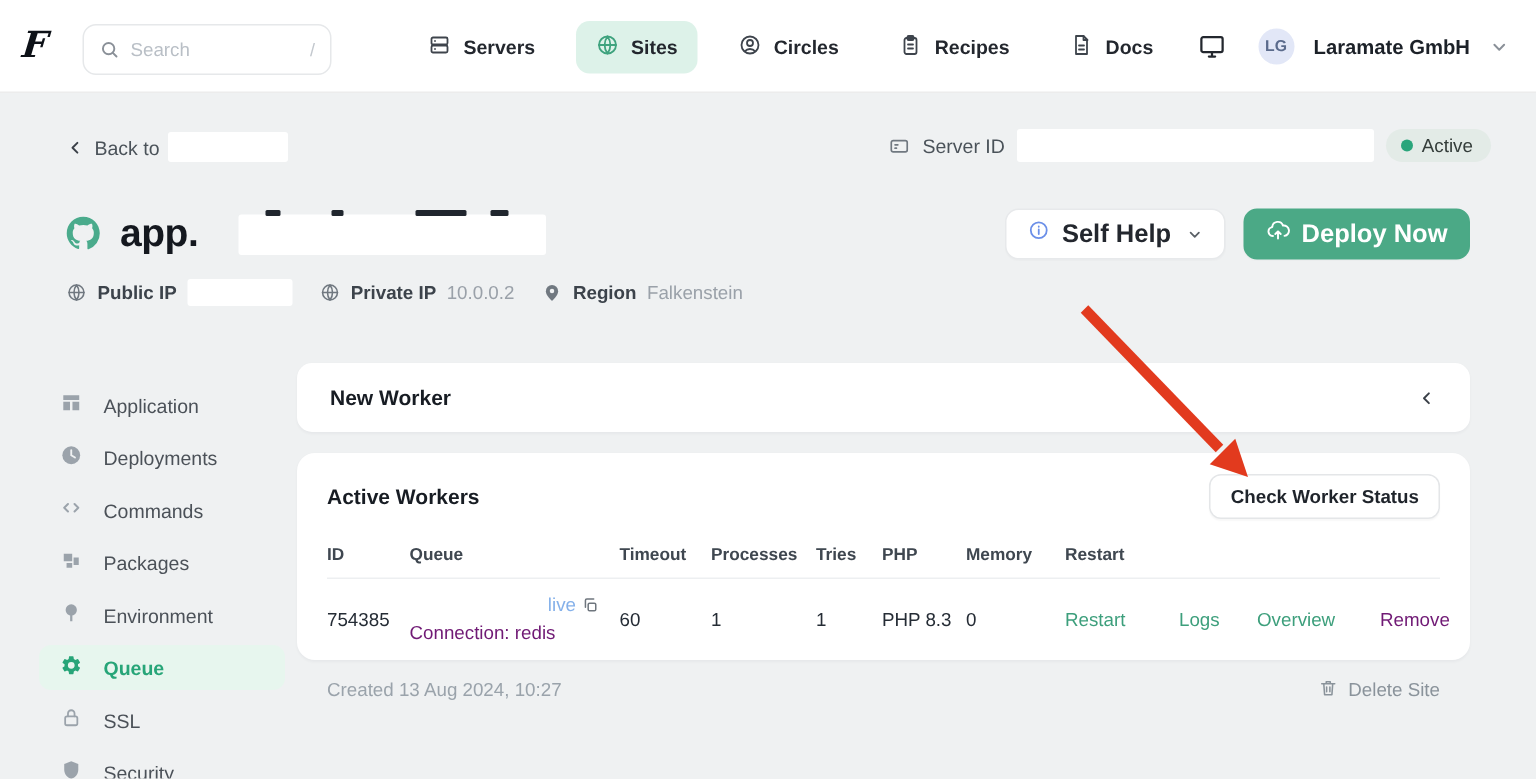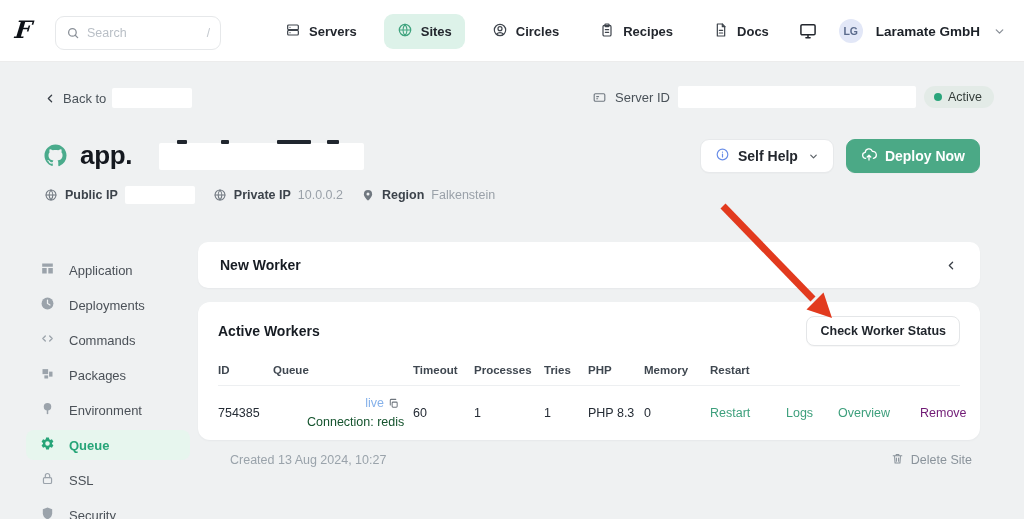--- a/index.html
+++ b/index.html
@@ -45,21 +45,21 @@
 
   
   .title-row { position:absolute; left:44px; top:140px; display:flex; align-items:center; gap:13px; }
   .gh-icon { color:#4aab8c; display:flex; }
   .site-title { font-size:26px; font-weight:700; color:#14181f; letter-spacing:-0.3px; }
   .title-redact { position:absolute; left:115px; top:3px; width:205px; height:27px; background:#fff; border-radius:2px; }
   .frag { position:absolute; top:-3px; height:4px; background:#20262e; border-radius:1px; }
 
   .btn-row { position:absolute; right:44px; top:139px; display:flex; align-items:center; gap:12px; }
   .btn { display:flex; align-items:center; gap:8px; height:34px; padding:0 14px; background:#fff;
-         border:1px solid #e7e9eb; border-radius:9px; font-size:14px; font-weight:700; color:#23272e;
+         border:1px solid #e7e9eb; border-radius:9px; font-size:17px; font-weight:700; color:#23272e;
          cursor:pointer; box-shadow:0 1px 1px rgba(0,0,0,0.02); }
   .btn .chev { margin-left:2px; }
   .btn-deploy { background:#4ba986; border-color:#4ba986; color:#ffffff; }
 
   
   .meta-row { position:absolute; left:44px; top:186px; display:flex; align-items:center; gap:7px;
               font-size:12.5px; }
   .meta-icon { color:#707880; display:flex; }
   .meta-label { color:#3c434b; font-weight:700; }
   .meta-value { color:#9aa1a9; }
@@ -85,29 +85,29 @@
   .btn-check { height:30px; padding:0 13px; background:#fff; border:1px solid #e4e6e8; border-radius:8px;
                font-size:12.5px; font-weight:700; color:#1f242b; cursor:pointer;
                box-shadow:0 1px 1px rgba(0,0,0,0.03); }
 
   .wtable { margin-top:14px; }
   .wgrid { display:grid; grid-template-columns:55px 140px 61px 70px 44px 56px 66px 76px 52px 72px 1fr;
            align-items:center; }
   .wth { font-size:11.5px; font-weight:700; color:#3f4750; padding:4px 0 9px 0; }
   .wdivider { height:1px; background:#edeff1; }
   .wrow { padding:8px 0 10px 0; font-size:12.5px; color:#252c35; }
-  .queue-cell { line-height:1.5;margin-left:34px; }
+  .queue-cell { line-height:1.5; }
   .queue-live { display:flex; justify-content:flex-end; align-items:center; gap:4px; padding-right:14px; }
   .link-live { color:#85b1ea; cursor:pointer; }
   .copy-icon { color:#6f767e; cursor:pointer; display:flex; }
-  .queue-conn { color:#14532d; }
+  .queue-conn { color:#701a75; }
   .link-green { color:#3d9f7c; cursor:pointer; }
   .link-red { color:#701a75; cursor:pointer;margin-left:10px; }
 
-  .page-footer { position:absolute; left:230px; top:452px; width:742px; display:flex;
+  .page-footer { position:absolute; left:218px; top:452px; width:742px; display:flex;
                  justify-content:space-between; align-items:center; font-size:12.5px; color:#9aa3ab; }
   .delete-site { display:flex; align-items:center; gap:7px; color:#8a939b; cursor:pointer; }
 
   
   .arrow-overlay { position:absolute; inset:0; pointer-events:none; z-index:60; }
 </style>
 </head>
 <body>
 
 <div class="app">

